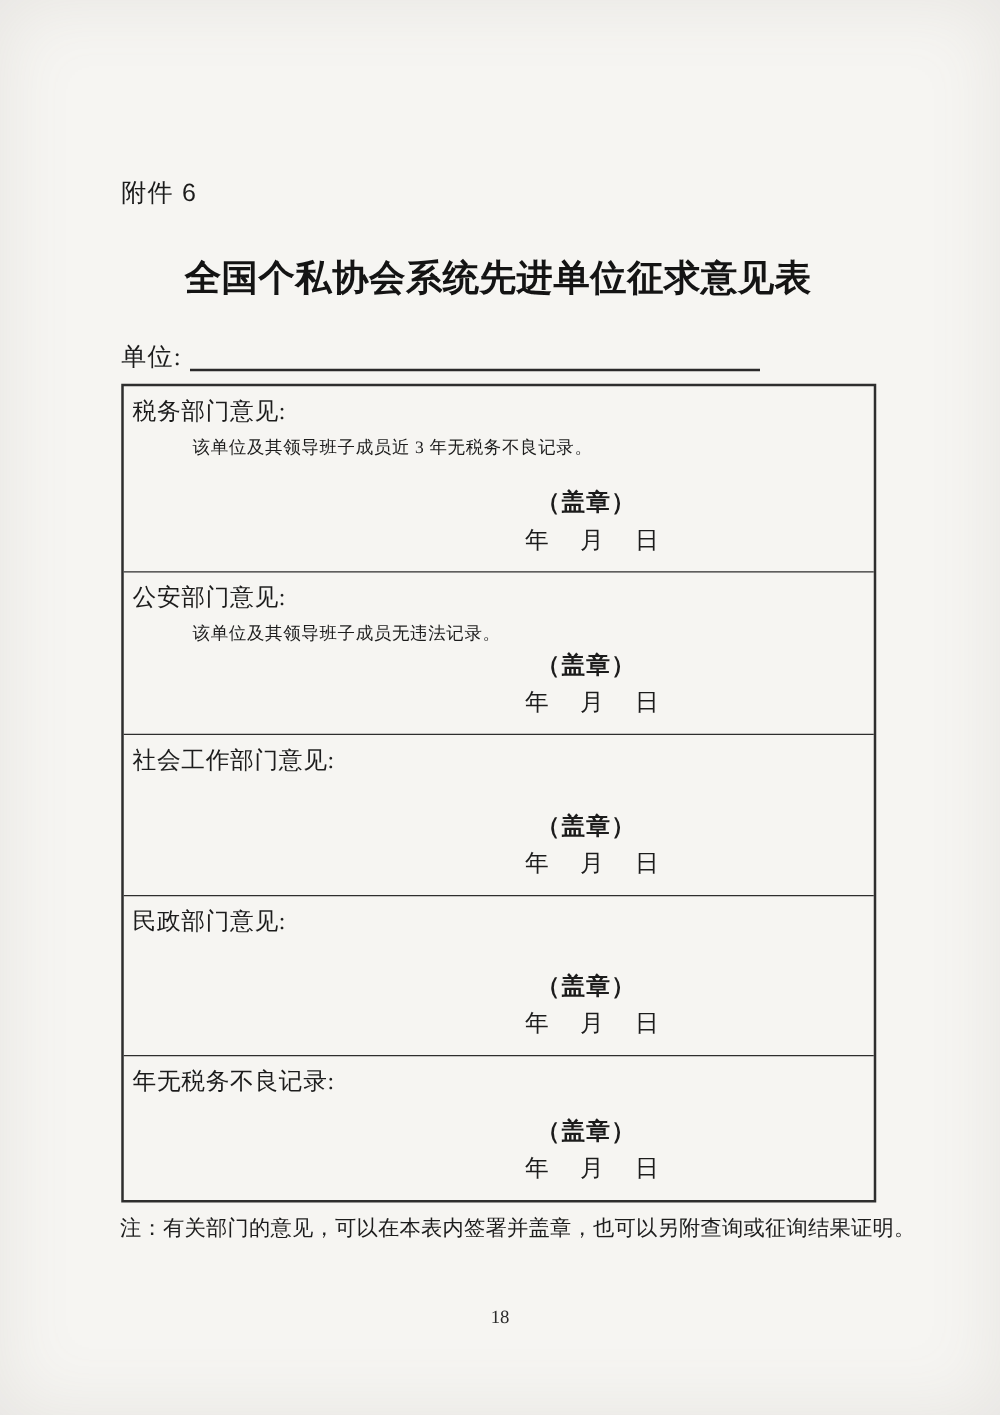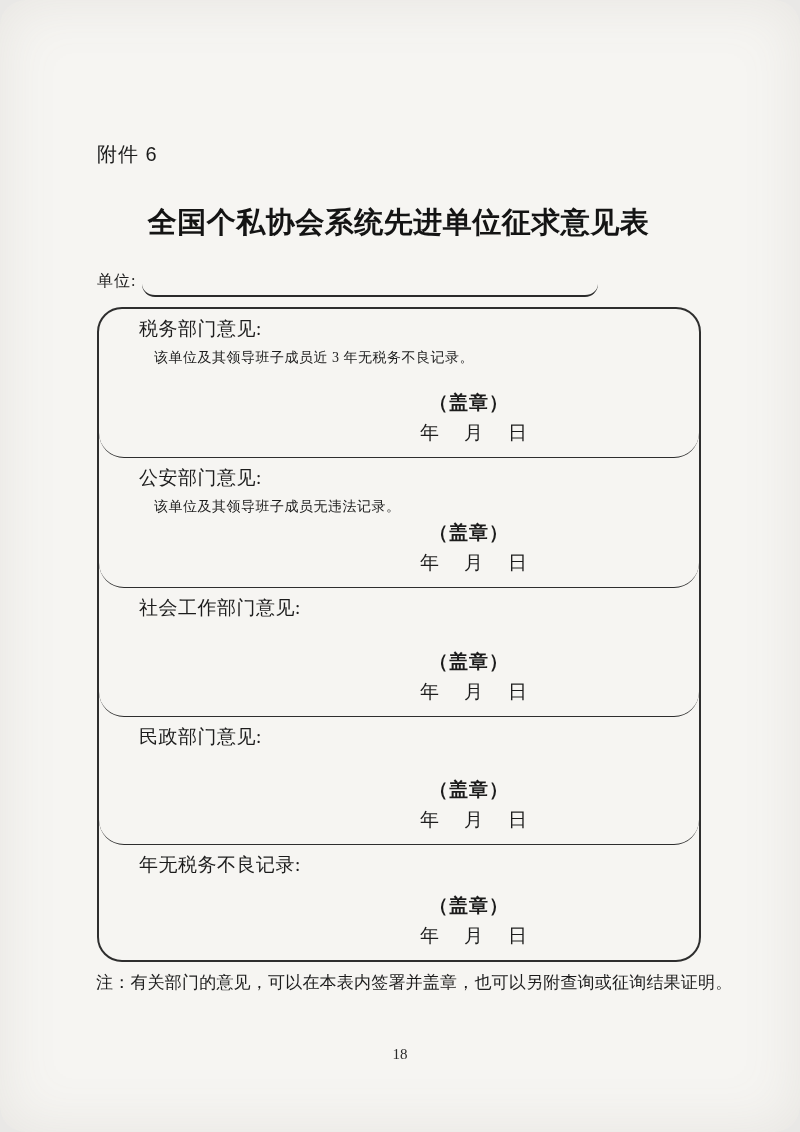--- a/index.html
+++ b/index.html
@@ -1,15 +1,15 @@
 <!DOCTYPE html>
 <html><head>
 <meta charset="utf-8">
 <style>
-  * { margin: 0; padding: 0; box-sizing: border-box; border-radius: 25px; }
+  * { margin: 0; padding: 0; box-sizing: border-box; }
   html, body { width: 800px; height: 1132px; }
   body {
     background: #e9e8e6;
     font-family: "Liberation Serif", serif;
     color: #1c1c1c;
   }
   .page {
     position: relative;
     width: 800px;
     height: 1132px;
@@ -45,22 +45,22 @@
     letter-spacing: 0.5px;
     color: #141414;
     white-space: nowrap;
   }
   .unit-row {
     position: absolute;
     left: 97px;
     top: 271px;
     width: 603px;
     display: flex;
-    align-items: flex-start;
-    font-size: 16px;
+    align-items: center;
+    font-size: 20px;
   }
   .unit-label {
     flex: 0 0 auto;
     padding-right: 6px;
     letter-spacing: 1px;
   }
   .unit-line {
     flex: 0 0 456px;
     height: 26px;
     border-bottom: 2px solid #2a2a2a;
@@ -84,21 +84,20 @@
   .row-h3 { height: 129px; }
   .row-h4 { height: 128px; }
   .row-h5 { height: 115px; }
   .row-label {
     position: absolute;
     left: 7px;
     top: 7px;
     font-size: 19px;
     letter-spacing: 0.5px;
     color: #1c1c1c;
-    margin-left: 33px;
   }
   .row-body {
     position: absolute;
     left: 55px;
     top: 40px;
     font-size: 14px;
     letter-spacing: 0.5px;
     color: #1c1c1c;
   }
   .stamp-block {

